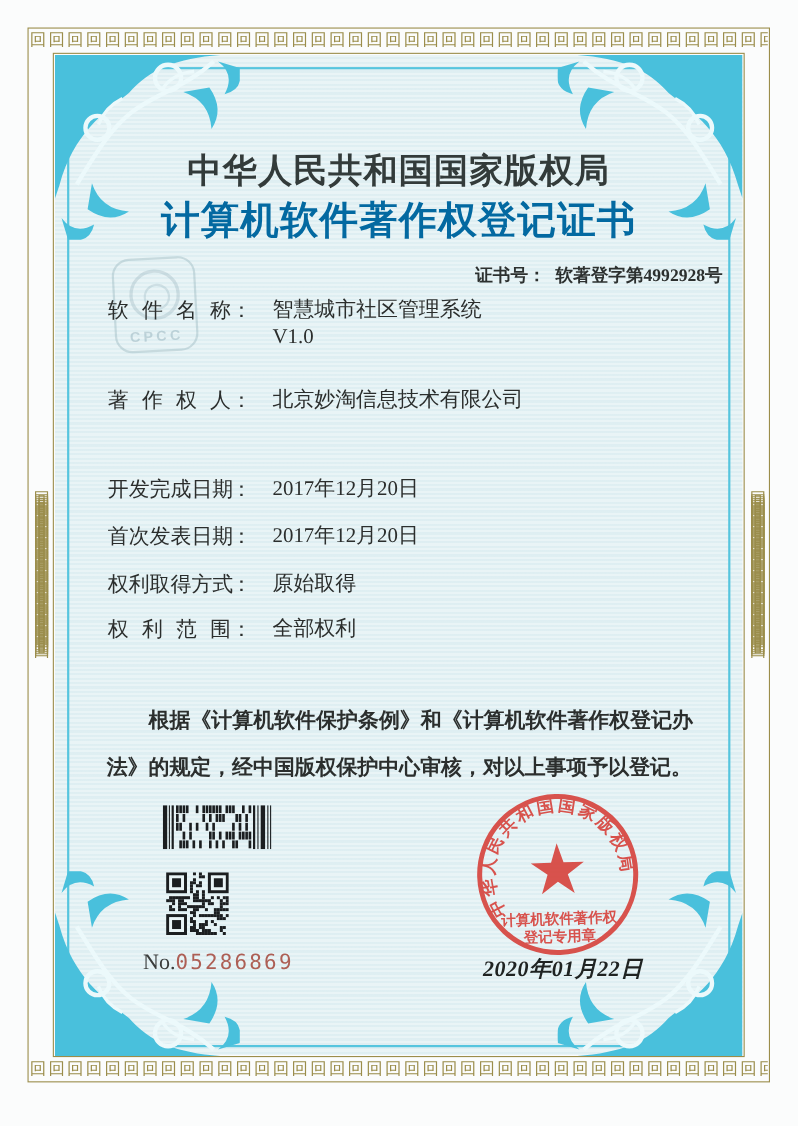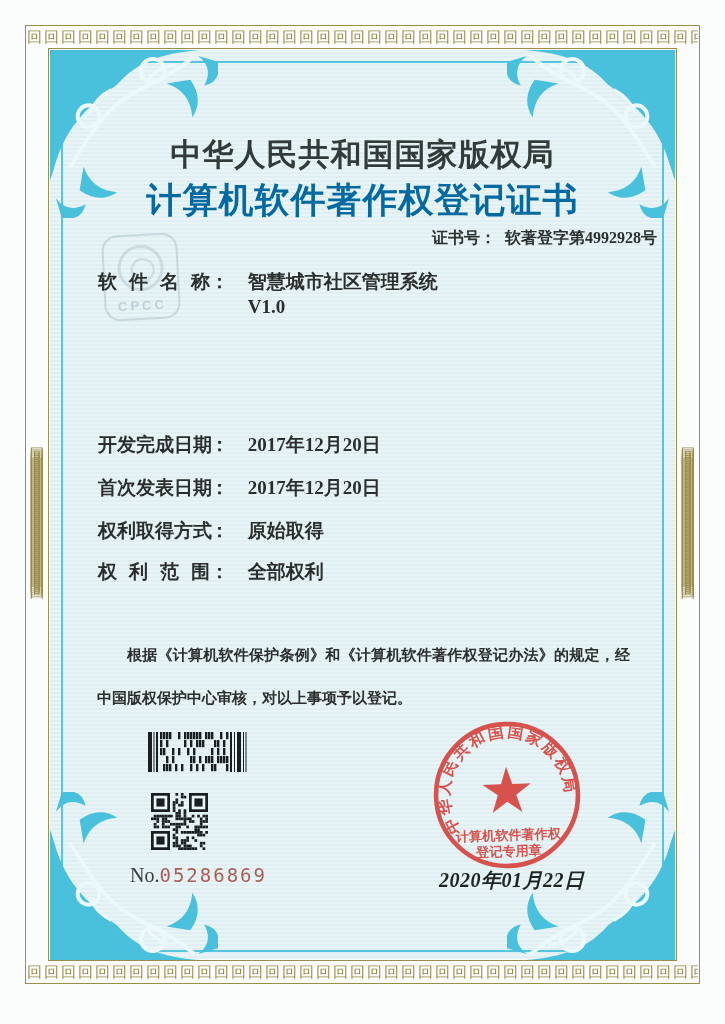--- a/index.html
+++ b/index.html
@@ -38,34 +38,34 @@
     border:2.5px solid rgba(145,175,185,.30); border-radius:50%; }
   .watermark .wm-text { position:absolute; left:0; right:0; bottom:5px; text-align:center;
     font-family:"Liberation Sans",sans-serif; font-size:13px; font-weight:bold;
     letter-spacing:3px; color:rgba(140,170,182,.45); }
 
   
   .authority { position:absolute; top:134px; left:0; width:100%; text-align:center;
     font-size:31px; font-weight:700; letter-spacing:1px; color:#333b3a; }
   .cert-title { position:absolute; top:177px; left:0; width:100%; text-align:center;
     font-size:35px; font-weight:800; letter-spacing:1px; color:#0369a1; }
-  .cert-no { position:absolute; top:228px; right:68px; font-size:16px; font-weight:700; color:#2c302f; }
+  .cert-no { position:absolute; top:240px; right:68px; font-size:16px; font-weight:700; color:#2c302f; }
   .cert-no .lbl { margin-right:9px; }
 
   
-  .row { position:absolute; left:98px; font-size:19px; font-weight:700; color:#2b2e2d; white-space:nowrap; }
+  .row { position:absolute; left:98px; font-size:19px; font-weight:400; color:#2b2e2d; white-space:nowrap; }
   .row .lbl { display:inline-block; width:112px; text-align:justify; text-align-last:justify; vertical-align:top; }
   .row .colon { vertical-align:top; }
   .row .val { display:inline-block; margin-left:14px; vertical-align:top; line-height:1.32; white-space:normal; }
   .r1 { top:269px; } .r2 { top:351px; } .r3 { top:432px; } .r4 { top:475px; }
   .r5 { top:518px; } .r6 { top:559px; } .r7 { top:599px; }
 
   
   .statement { position:absolute; left:97px; top:634px; width:533px;
-    font-size:15px; font-weight:700; color:#2b2e2d; line-height:43px;
+    font-size:19px; font-weight:700; color:#2b2e2d; line-height:43px;
     text-indent:2em; text-align:justify; }
 
   
   .barcode { position:absolute; left:148px; top:732px; width:102px; height:40px; }
   .qrcode  { position:absolute; left:151px; top:793px; width:57px; height:57px; }
 
   
   .serial { position:absolute; left:130px; top:864px; font-size:20px; color:#3a3d3c; white-space:nowrap; }
   .serial .num { font-family:"DejaVu Sans Mono",monospace; font-size:19px; letter-spacing:2px;
     color:#ad5f55; font-weight:400; }
@@ -149,20 +149,24 @@
   <div class="cert-no">
     <span class="lbl">证书号：</span><span>软著登字第4992928号</span>
   </div>
 
   <div class="row r1">
     <span class="lbl">软件名称</span><span class="colon">：</span>
     <span class="val">
       <span>智慧城市社区管理系统</span><br>
       <span>V1.0</span>
     </span>
+  </div>
+  <div class="row r2">
+    <span class="lbl">著作权人</span><span class="colon">：</span>
+    <span class="val">北京妙淘信息技术有限公司</span>
   </div>
   <div class="row r3">
     <span class="lbl">开发完成日期</span><span class="colon">：</span>
     <span class="val">2017年12月20日</span>
   </div>
   <div class="row r4">
     <span class="lbl">首次发表日期</span><span class="colon">：</span>
     <span class="val">2017年12月20日</span>
   </div>
   <div class="row r5">

